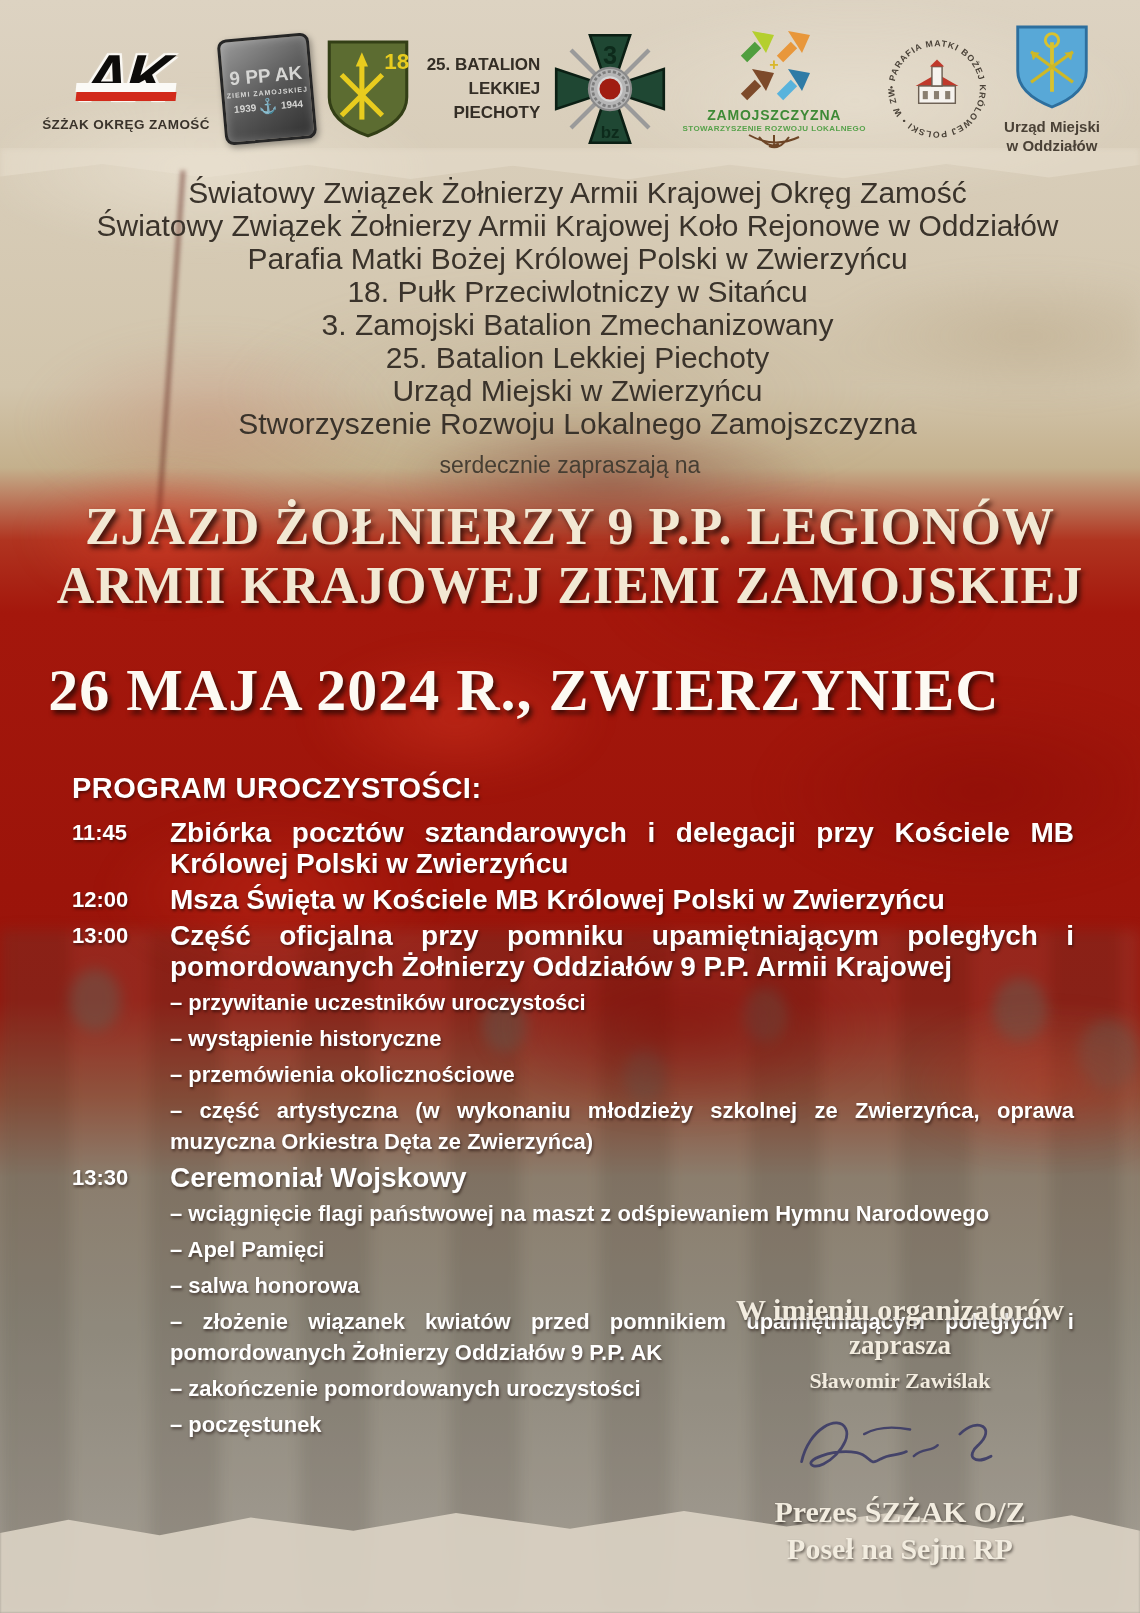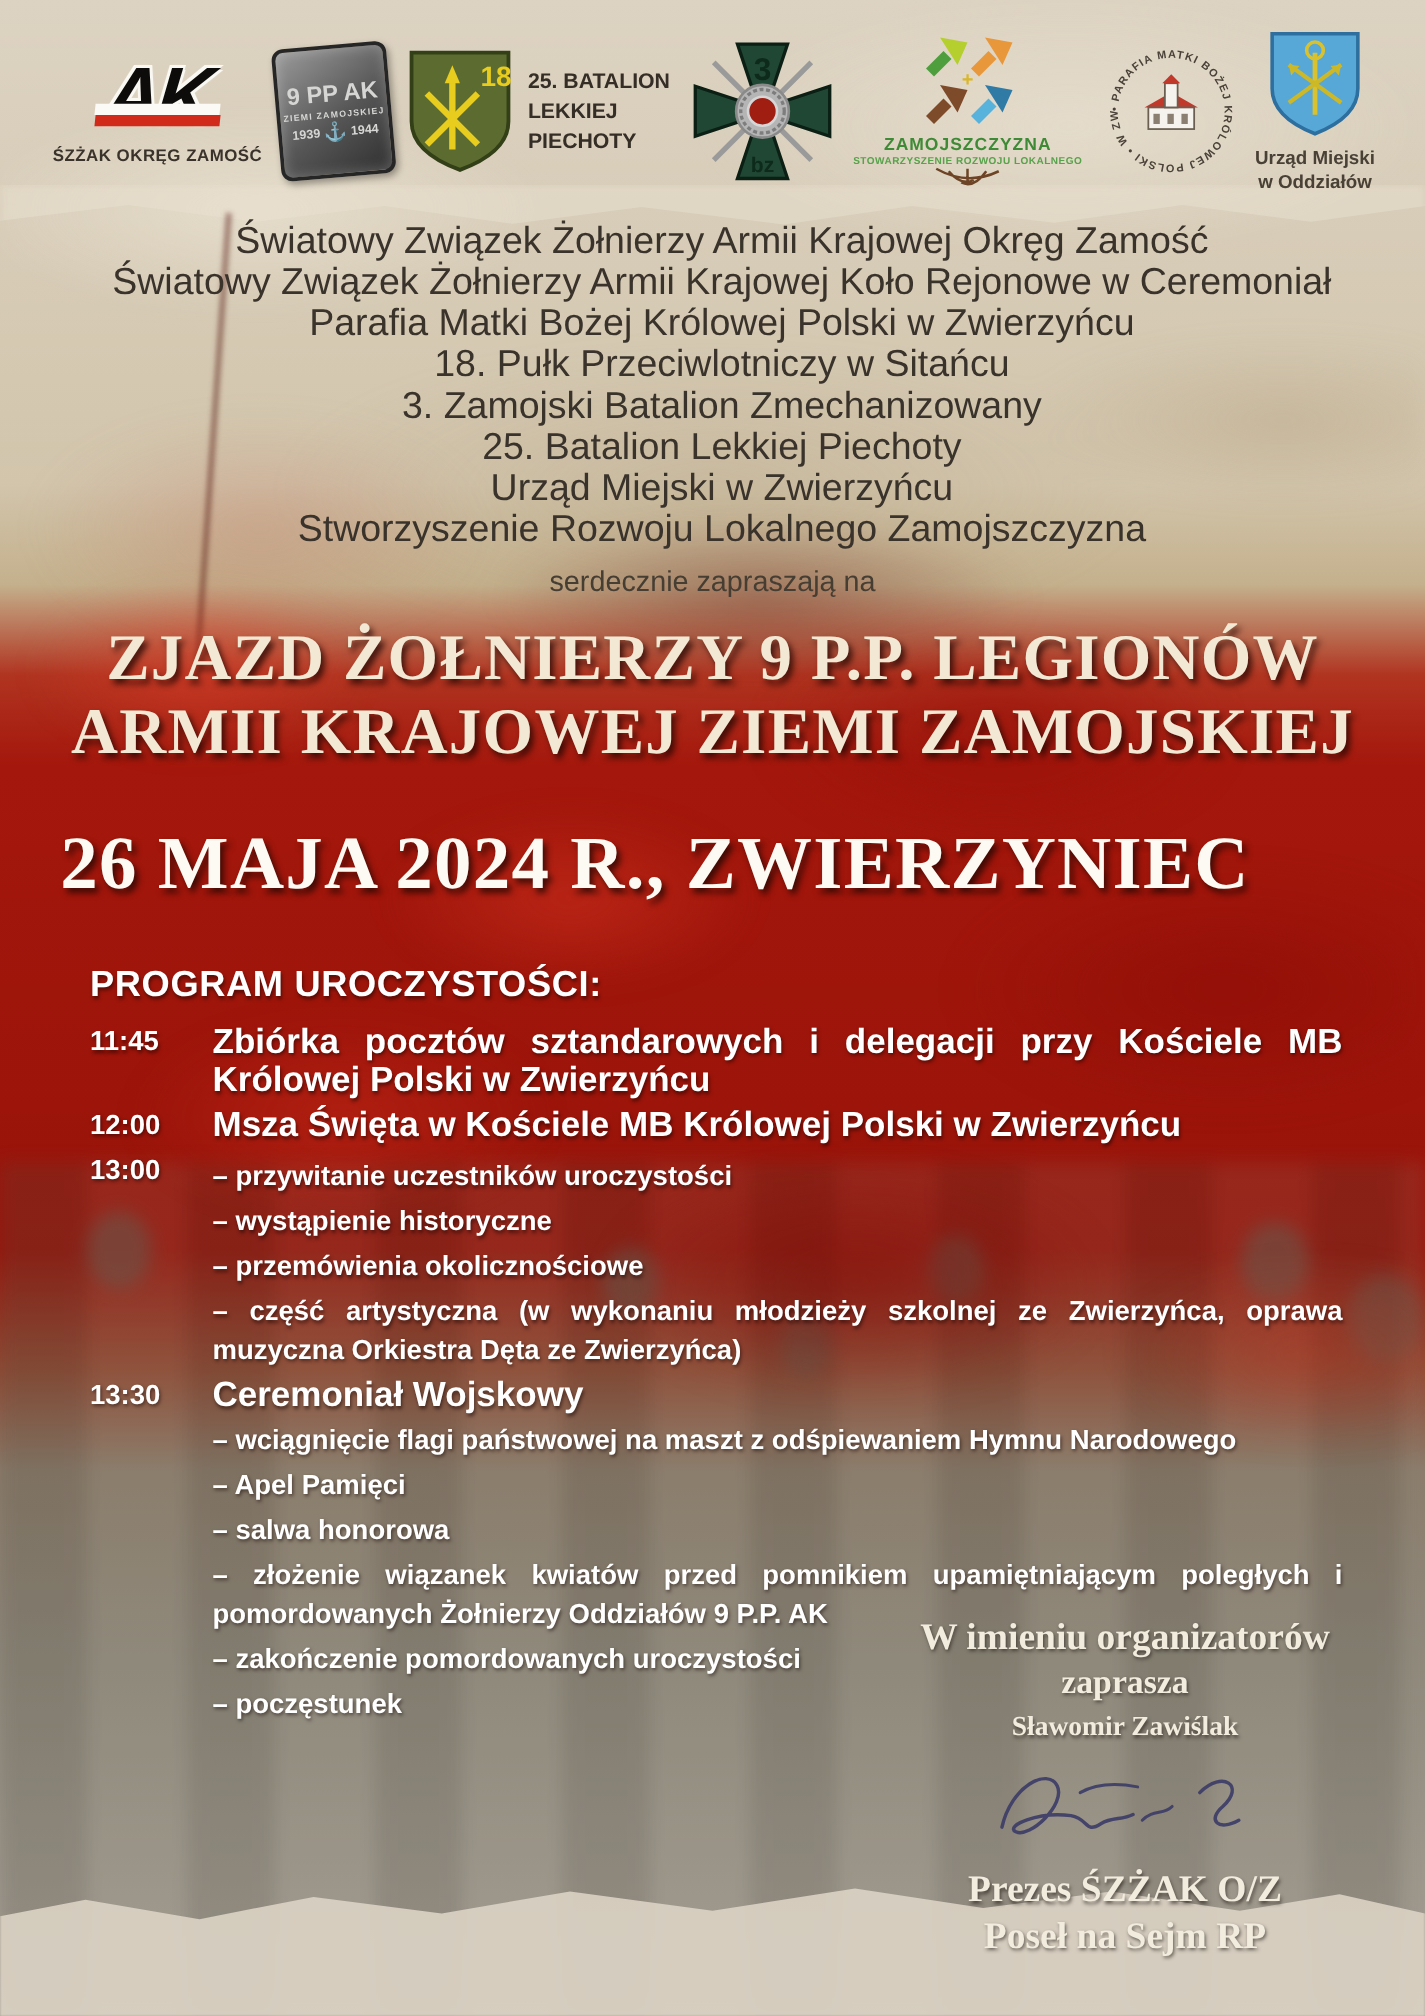--- a/index.html
+++ b/index.html
@@ -97,21 +97,21 @@
     border:3px solid #262626;box-shadow:inset 0 0 10px rgba(255,255,255,.25), 2px 3px 6px rgba(0,0,0,.35);
     display:flex;flex-direction:column;align-items:center;justify-content:center;color:#d6d6d4;
   }
   .badge9-top{font-size:19px;font-weight:bold;letter-spacing:0;}
   .badge9-mid{font-size:7px;font-weight:bold;letter-spacing:1px;margin-top:2px;}
   .badge9-years{font-size:10px;font-weight:bold;margin-top:3px;display:flex;align-items:center;gap:3px;}
   .badge9-anchor{font-size:15px;line-height:15px;color:#e4e4e2;}
   
   .coa-caption{margin-top:6px;font-size:15px;font-weight:bold;color:#4a4136;line-height:19px;text-align:center;}
   
-  .bat25{width:118px;text-align:left;font-weight:bold;color:#342e26;font-size:17px;line-height:24px;}
+  .bat25{width:118px;text-align:right;font-weight:bold;color:#342e26;font-size:17px;line-height:24px;}
   
   .zam{width:190px;text-align:center;}
   .zam-title{font-size:14px;font-weight:bold;color:#3e8a36;letter-spacing:.8px;}
   .zam-sub{font-size:8px;font-weight:bold;color:#57a24b;letter-spacing:.4px;margin-top:1px;}
   
   .organizers{position:absolute;left:0;top:176px;width:1140px;text-align:center;color:#3a332b;}
   .org-line{font-size:30px;font-weight:normal;line-height:33px;margin-left:15px;}
   .invite-line{font-size:23px;font-weight:500;color:#463e33;margin-top:12px;}
   
   .title-block{position:absolute;left:0;top:497px;width:1140px;text-align:center;
@@ -258,21 +258,21 @@
       </svg>
       <div class="coa-caption">
         <div>Urząd Miejski</div>
         <div>w Oddziałów</div>
       </div>
     </div>
   </div>
 
   <div class="organizers">
     <div class="org-line">Światowy Związek Żołnierzy Armii Krajowej Okręg Zamość</div>
-    <div class="org-line">Światowy Związek Żołnierzy Armii Krajowej Koło Rejonowe w Ceremoniał</div>
+    <div class="org-line">Światowy Związek Żołnierzy Armii Krajowej Koło Rejonowe w Oddziałów</div>
     <div class="org-line">Parafia Matki Bożej Królowej Polski w Zwierzyńcu</div>
     <div class="org-line">18. Pułk Przeciwlotniczy w Sitańcu</div>
     <div class="org-line">3. Zamojski Batalion Zmechanizowany</div>
     <div class="org-line">25. Batalion Lekkiej Piechoty</div>
     <div class="org-line">Urząd Miejski w Zwierzyńcu</div>
     <div class="org-line">Stworzyszenie Rozwoju Lokalnego Zamojszczyzna</div>
     <div class="invite-line">serdecznie zapraszają na</div>
   </div>
 
   <div class="title-block">
@@ -291,20 +291,21 @@
     </div>
 
     <div class="prog-row">
       <div class="prog-time">12:00</div>
       <div class="prog-text">Msza Święta w Kościele MB Królowej Polski w Zwierzyńcu</div>
     </div>
 
     <div class="prog-row">
       <div class="prog-time">13:00</div>
       <div>
+        <div class="prog-text">Część oficjalna przy pomniku upamiętniającym poległych i pomordowanych Żołnierzy Oddziałów 9 P.P. Armii Krajowej</div>
         <div class="prog-sub">– przywitanie uczestników uroczystości</div>
         <div class="prog-sub">– wystąpienie historyczne</div>
         <div class="prog-sub">– przemówienia okolicznościowe</div>
         <div class="prog-sub">– część artystyczna (w wykonaniu młodzieży szkolnej ze Zwierzyńca, oprawa muzyczna Orkiestra Dęta ze Zwierzyńca)</div>
       </div>
     </div>
 
     <div class="prog-row">
       <div class="prog-time">13:30</div>
       <div>

